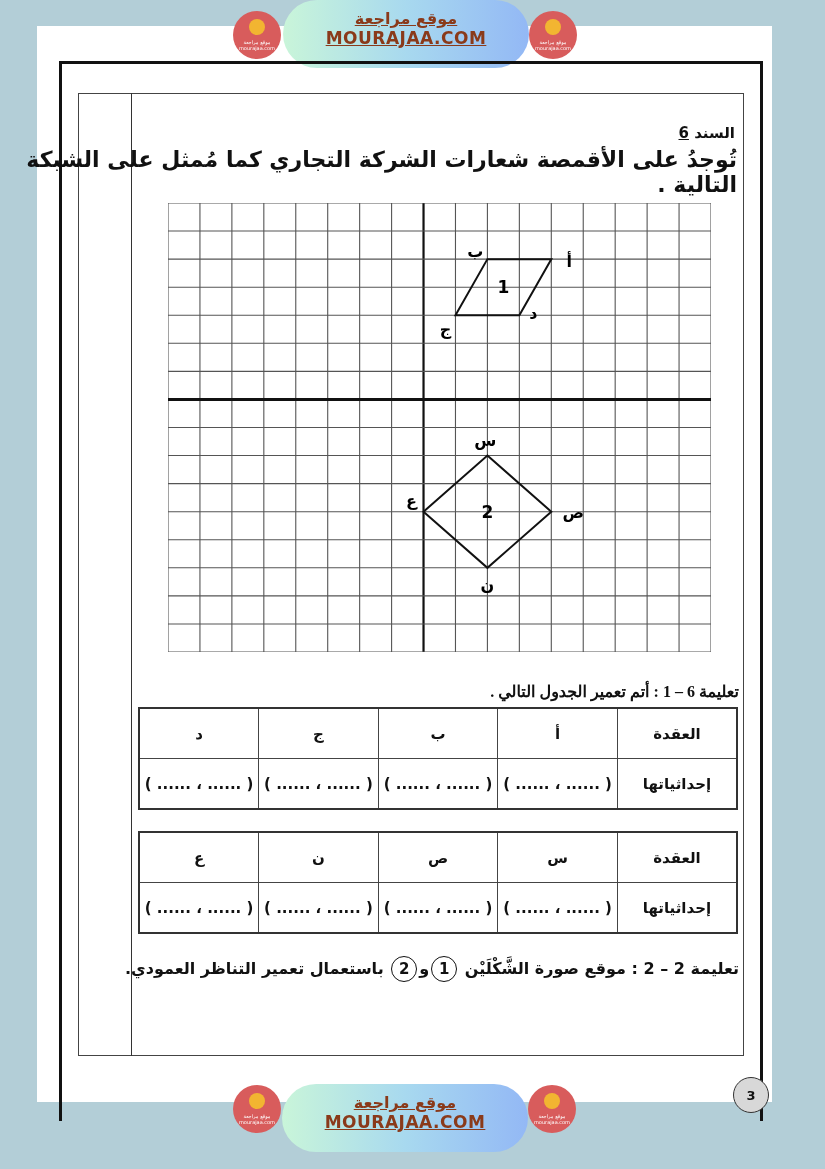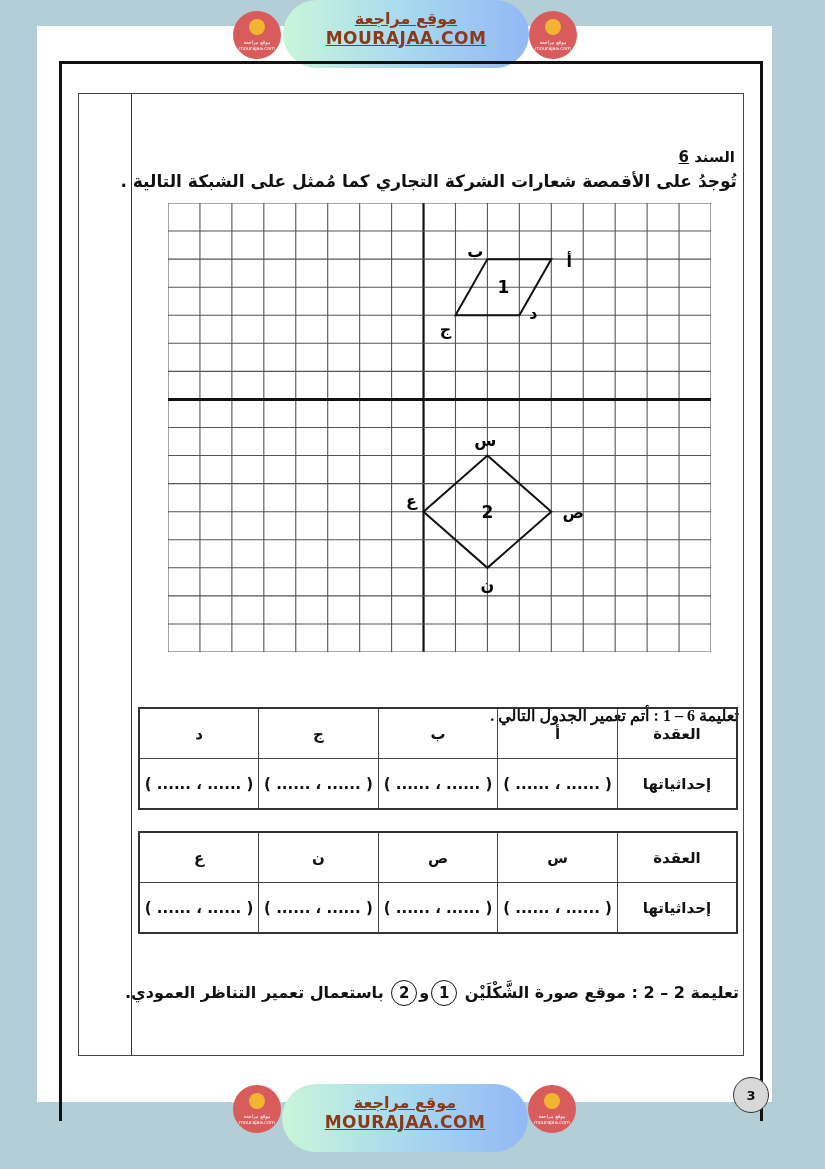--- a/index.html
+++ b/index.html
@@ -17,27 +17,27 @@
     border:3px solid #111; border-bottom:none; box-sizing:border-box;
   }
   .inner-frame {
     position:absolute; left:78px; top:93px; width:666px; height:963px;
     border:1.5px solid #444; box-sizing:border-box;
   }
   .margin-divider {
     position:absolute; left:131px; top:93px; width:1px; height:963px;
     background:#333;
   }
-  .rtl { direction:rtl;margin-top:24px; }
+  .rtl { direction:rtl; }
   .section-title {
     position:absolute; right:90px; top:124px; font-size:15px; font-weight:bold; color:#111;
   }
   .section-title .num { text-decoration:underline; }
   .intro {
-    position:absolute; right:88px; top:147px; font-size:17px; font-weight:bold; color:#111;
+    position:absolute; right:88px; top:147px; font-size:22px; font-weight:bold; color:#111;
   }
   .grid-wrap { position:absolute; left:168px; top:203px; width:543px; height:449px; }
   .instr {
     position:absolute; right:86px; font-size:16px; font-weight:bold; color:#111;
   }
   table.coords {
     position:absolute; left:138px; width:600px; border-collapse:collapse;
     direction:rtl; border:2px solid #333;
   }
   table.coords td {

